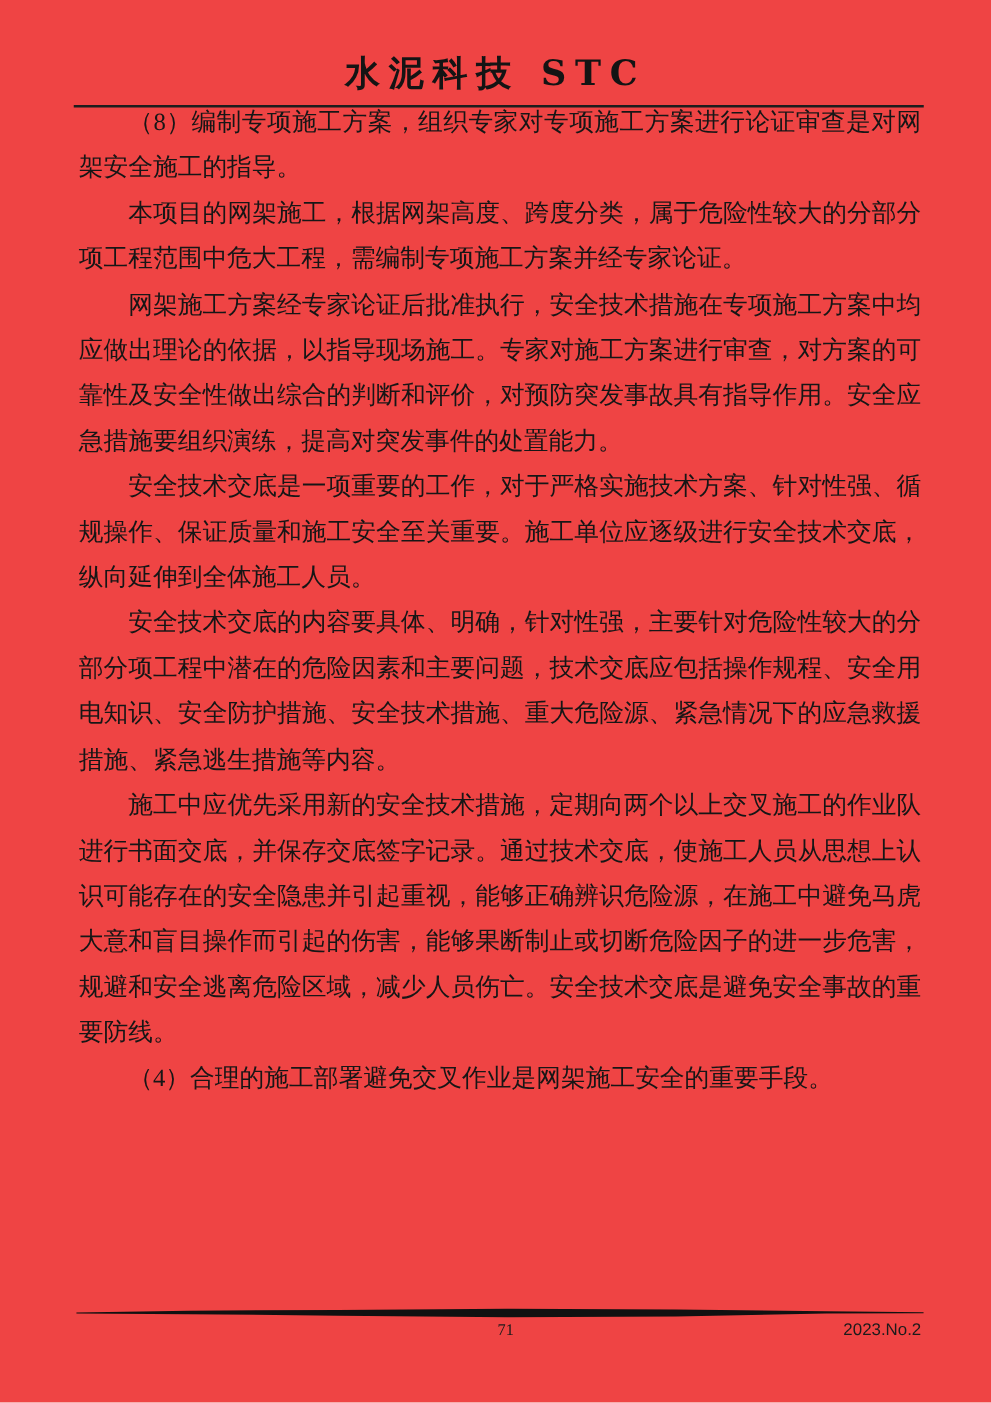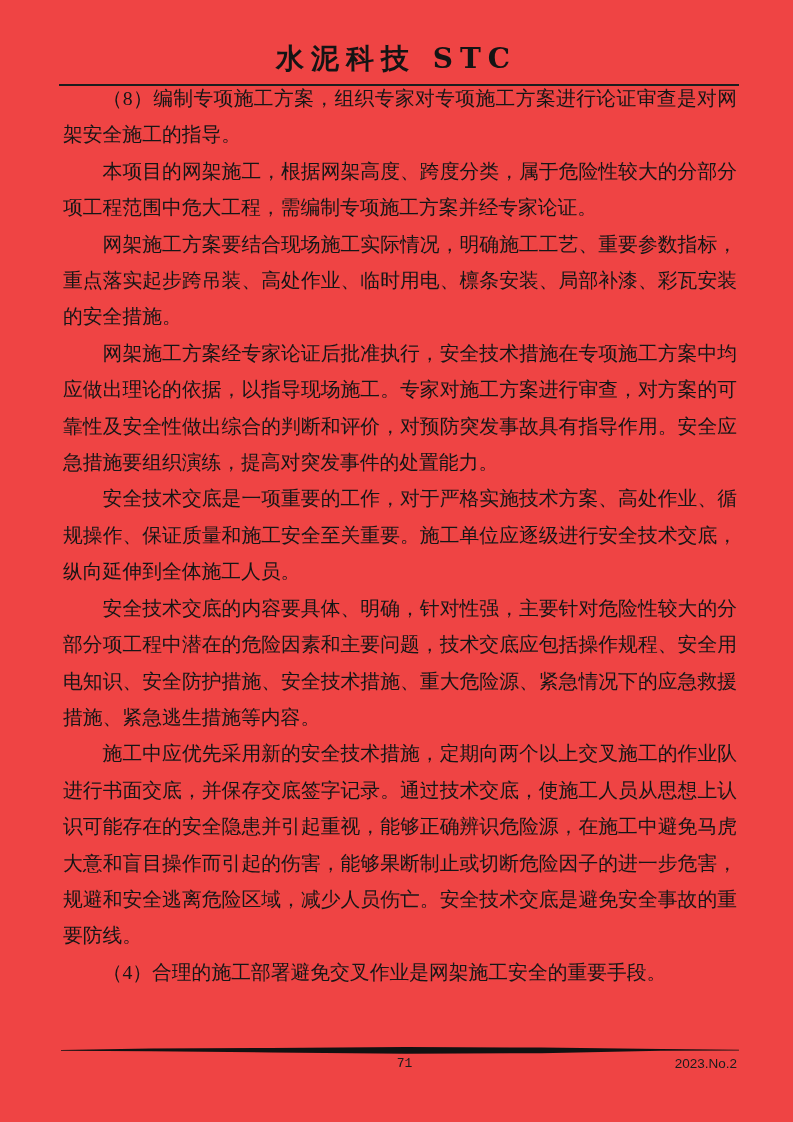--- a/index.html
+++ b/index.html
@@ -62,21 +62,21 @@
     width: 678px;
     height: 9px;
   }
   .footer-rule svg { display: block; }
   .page-number {
     position: absolute;
     top: 1056px;
     left: 16px;
     right: 0;
     text-align: center;
-    font-family: Liberation Mono, monospace;
+    font-family: Liberation Serif, serif;
     font-size: 13px;
     color: #1b1b1b;
   }
   .issue-number {
     position: absolute;
     top: 1056px;
     right: 56px;
     font-family: "Liberation Sans", "DejaVu Sans", sans-serif;
     font-size: 13.5px;
     color: #1b1b1b;
@@ -90,26 +90,25 @@
   <div class="header-title">水泥科技 STC</div>
 
   <div class="header-rule"></div>
 
   <div class="body-text">
 
       <p>（8）编制专项施工方案，组织专家对专项施工方案进行论证审查是对网架安全施工的指导。</p>
 
       <p>本项目的网架施工，根据网架高度、跨度分类，属于危险性较大的分部分项工程范围中危大工程，需编制专项施工方案并经专家论证。</p>
 
-      <p>网架施工方案要结合现场施工实际情况，明确施工工艺、重要参数指标，重点落实起步跨吊装、高处作业、临时用电、檩条安装、局部补漆、彩瓦安装的安全措施。</p>
 
       <p>网架施工方案经专家论证后批准执行，安全技术措施在专项施工方案中均应做出理论的依据，以指导现场施工。专家对施工方案进行审查，对方案的可靠性及安全性做出综合的判断和评价，对预防突发事故具有指导作用。安全应急措施要组织演练，提高对突发事件的处置能力。</p>
 
 
-      <p>安全技术交底是一项重要的工作，对于严格实施技术方案、高处作业、循规操作、保证质量和施工安全至关重要。施工单位应逐级进行安全技术交底，纵向延伸到全体施工人员。</p>
+      <p>安全技术交底是一项重要的工作，对于严格实施技术方案、针对性强、循规操作、保证质量和施工安全至关重要。施工单位应逐级进行安全技术交底，纵向延伸到全体施工人员。</p>
 
       <p>安全技术交底的内容要具体、明确，针对性强，主要针对危险性较大的分部分项工程中潜在的危险因素和主要问题，技术交底应包括操作规程、安全用电知识、安全防护措施、安全技术措施、重大危险源、紧急情况下的应急救援措施、紧急逃生措施等内容。</p>
 
       <p>施工中应优先采用新的安全技术措施，定期向两个以上交叉施工的作业队进行书面交底，并保存交底签字记录。通过技术交底，使施工人员从思想上认识可能存在的安全隐患并引起重视，能够正确辨识危险源，在施工中避免马虎大意和盲目操作而引起的伤害，能够果断制止或切断危险因子的进一步危害，规避和安全逃离危险区域，减少人员伤亡。安全技术交底是避免安全事故的重要防线。</p>
 
       <p>（4）合理的施工部署避免交叉作业是网架施工安全的重要手段。</p>
 
     </div>
 
   <div class="footer-rule">

